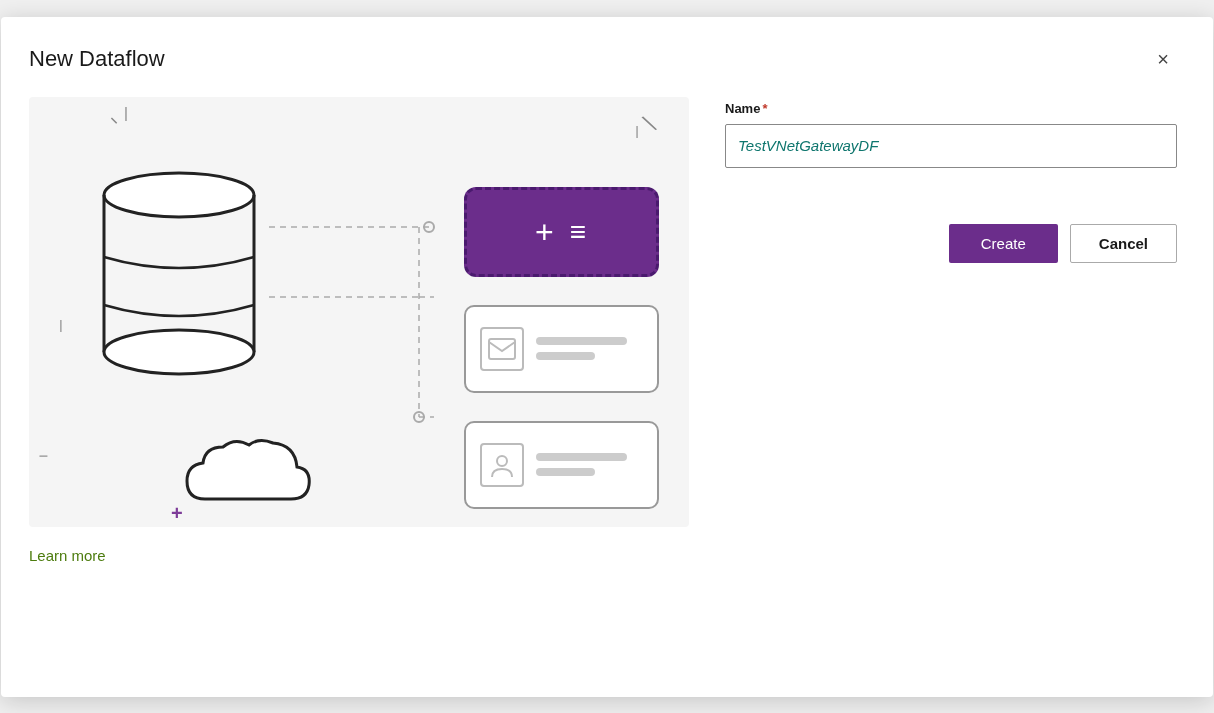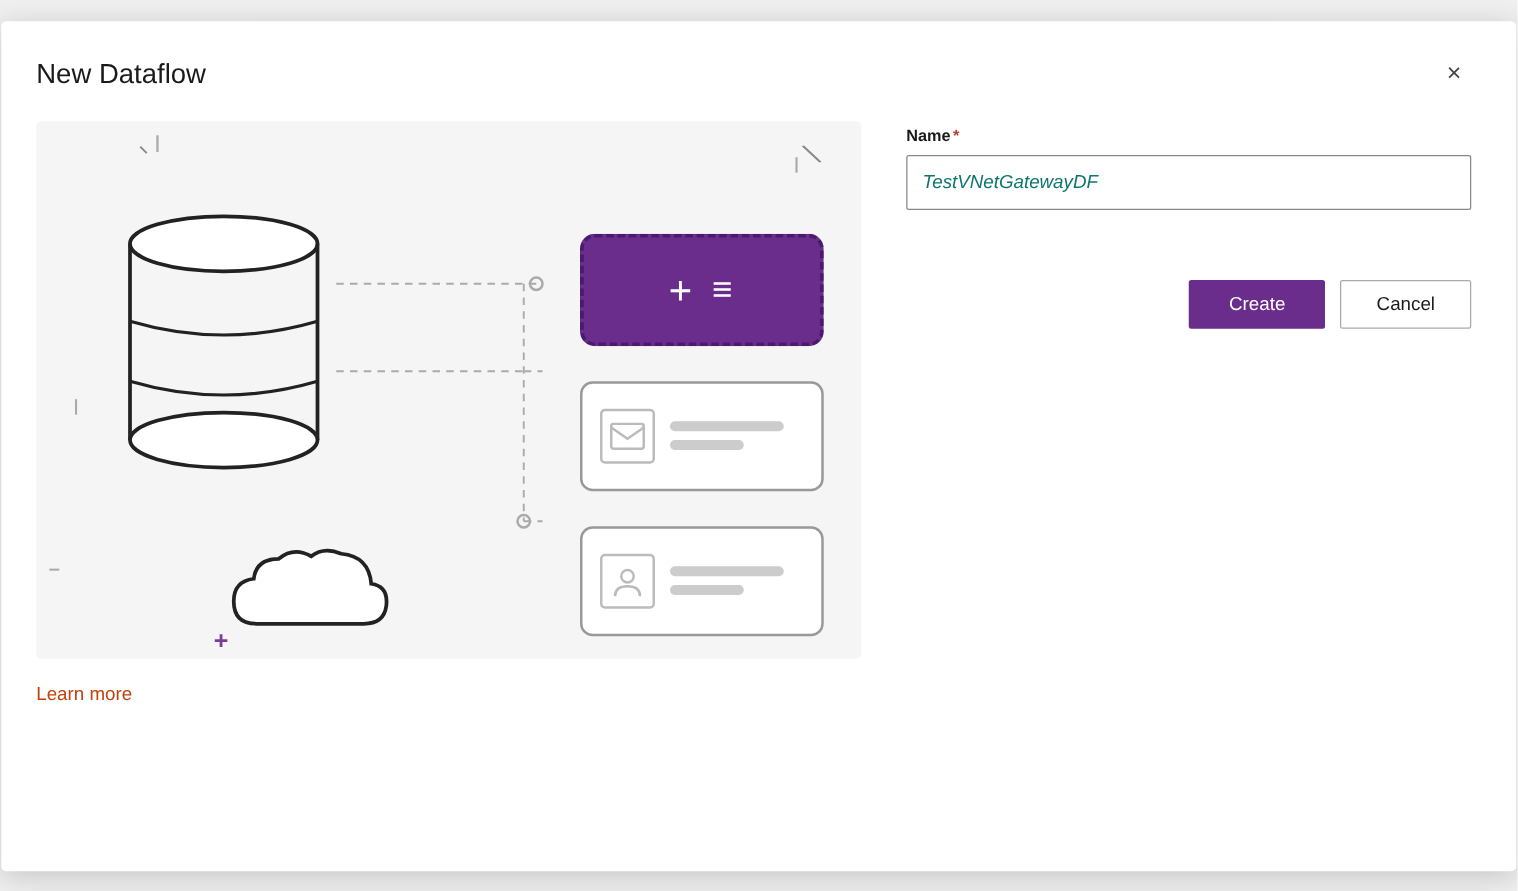--- a/index.html
+++ b/index.html
@@ -164,21 +164,21 @@
     }
     .card-line.short { width: 55%; }
     .card-line.long { width: 85%; }
     
     .description-text {
       font-size: 15px;
       color: #333;
       line-height: 1.55;
     }
     .learn-more-link {
-      color: #c2410c;
+      color: #4d7c0f;
       text-decoration: none;
       font-size: 15px;
       cursor: pointer;
     }
     
     .right-panel {
       flex: 1;
       display: flex;
       flex-direction: column;
       padding-top: 4px;
@@ -261,20 +261,21 @@
     }
     .btn-cancel {
       background: white;
       color: #1a1a1a;
       border: 1.5px solid #aaa;
       border-radius: 2px;
       padding: 10px 28px;
       font-size: 15px;
       cursor: pointer;
       min-width: 90px;
+      font-weight: bold;
     }
   </style>
 </head>
 <body>
 
 <div class="dialog">
 
   <div class="dialog-header">
     <span class="dialog-title">New Dataflow</span>
     <button class="close-btn">×</button>

